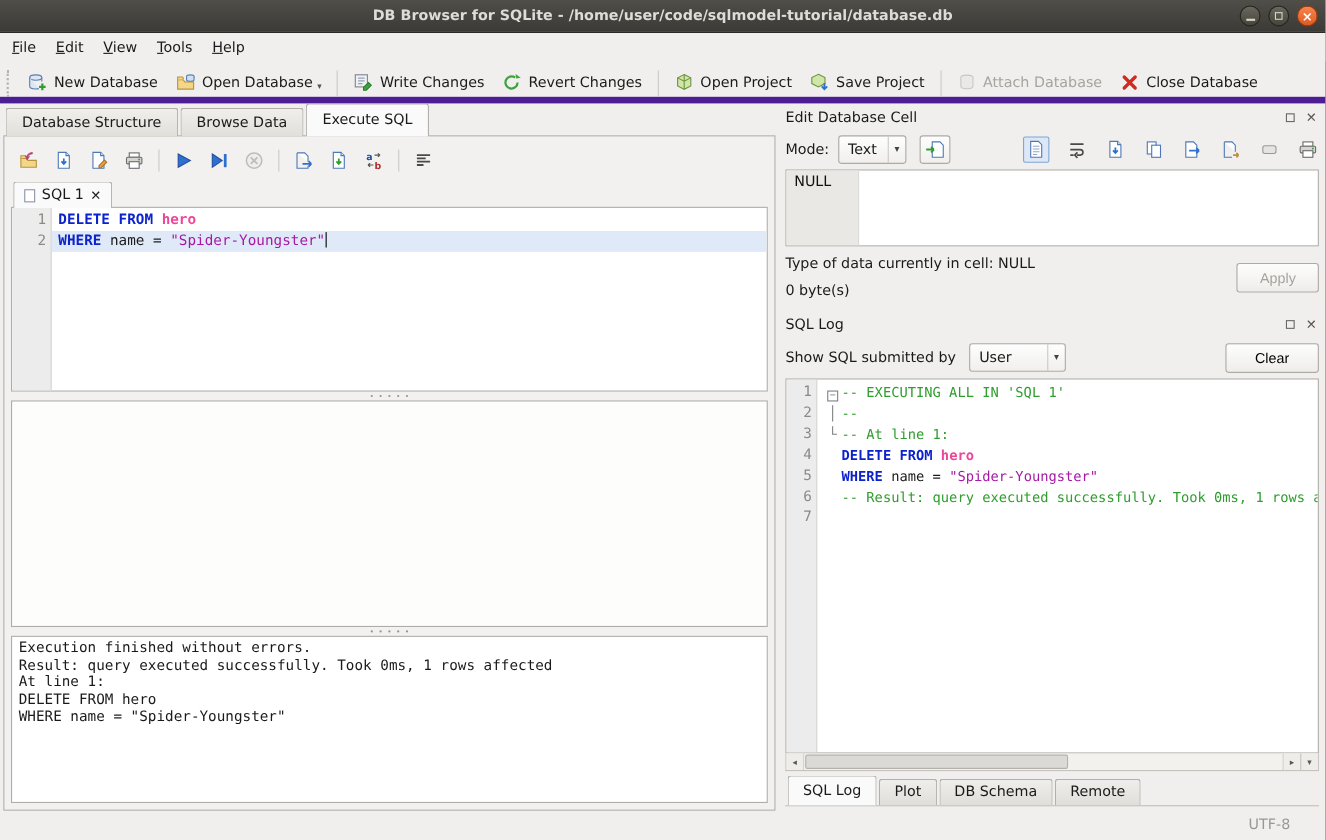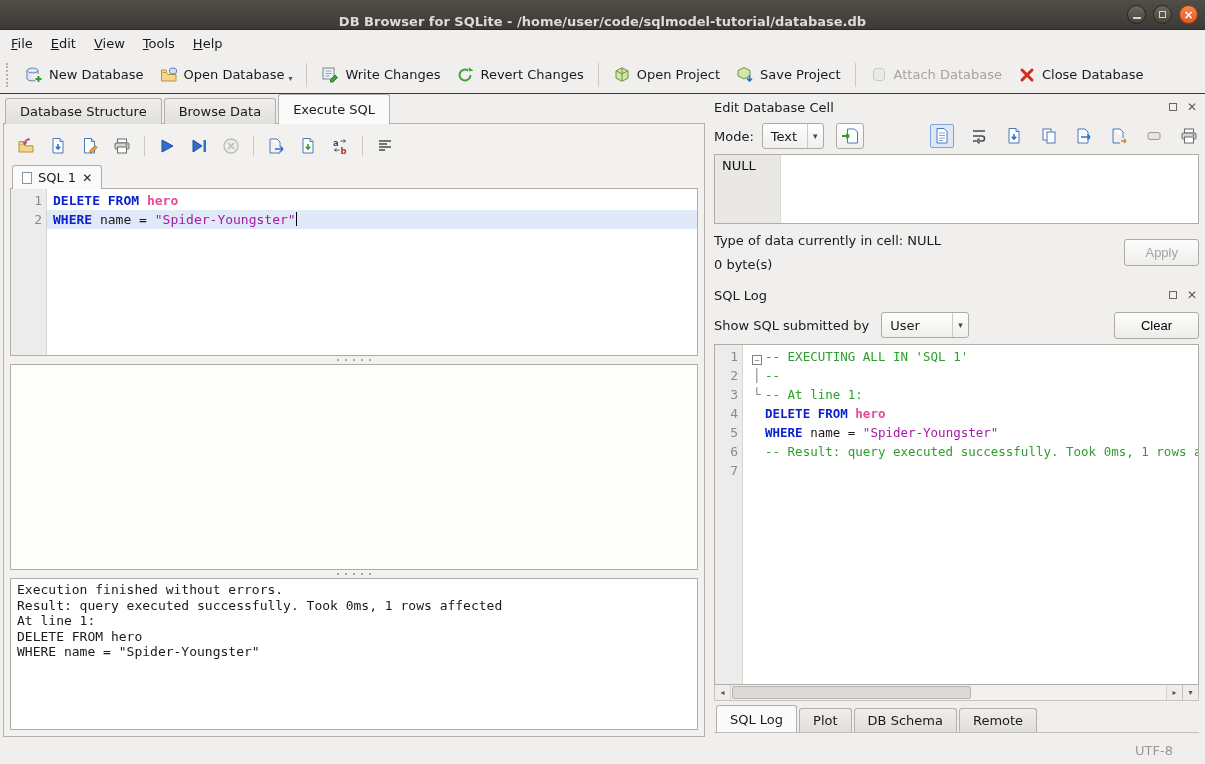--- a/index.html
+++ b/index.html
@@ -1,35 +1,35 @@
 <!DOCTYPE html>
 <html><head>
 <meta charset="utf-8">
 <style>
   *{box-sizing:border-box;margin:0;padding:0}
   html,body{width:1205px;height:764px;overflow:hidden}
   body{font-family:"DejaVu Sans","Liberation Sans",sans-serif;font-size:13px;color:#1a1a1a;background:#3a3935}
   .window{width:1205px;height:764px;display:flex;flex-direction:column;background:#f0efed}
 
   
-  .titlebar{height:30px;background:linear-gradient(#504e48,#3b3a36);border-bottom:1px solid #2a2925;display:flex;align-items:flex-end;position:relative;flex:none}
+  .titlebar{height:30px;background:linear-gradient(#504e48,#3b3a36);border-bottom:1px solid #2a2925;display:flex;align-items:center;position:relative;flex:none}
   .titlebar .title{flex:1;text-align:center;color:#dfdbd6;font-weight:bold;font-size:13px}
   .win-controls{position:absolute;right:7px;top:5px;display:flex;gap:7px}
   .win-btn{width:19px;height:19px;border-radius:50%;border:1px solid #27251f;background:linear-gradient(#6a675f,#474539);display:flex;align-items:center;justify-content:center;cursor:pointer}
   .win-btn .bar{width:8px;height:2px;background:#d8d4cd;margin-top:6px}
   .win-btn .box{width:7px;height:7px;border:1.5px solid #d8d4cd}
   .win-btn.close{background:linear-gradient(#f5874f,#e05a20);border-color:#9c3a0e;color:#fff;font-size:12px;font-weight:bold;line-height:1}
 
   
   .menubar{height:26px;display:flex;align-items:center;padding-left:2px;background:#f0efed;flex:none}
   .menu-item{display:inline-block;padding:4px 9px;cursor:default}
   .menu-item::first-letter{text-decoration:underline}
 
   
-  .toolbar{height:38px;display:flex;align-items:center;padding:0 4px;border-bottom:1px solid #4c1d95;flex:none}
+  .toolbar{height:38px;display:flex;align-items:flex-end;padding:0 4px;border-bottom:6px solid #4c1d95;flex:none}
   .tb-handle{width:5px;height:24px;border-left:2px dotted #b5b2ac;margin:0 6px 0 2px}
   .tb-btn{display:flex;align-items:center;gap:6px;padding:4px 8px;border-radius:3px;cursor:default;white-space:nowrap}
   .tb-btn.disabled{color:#a7a49f}
   .tb-btn.disabled .ic{opacity:.45;filter:grayscale(1)}
   .tb-sep{width:1px;height:24px;background:#ccc9c4;margin:0 6px}
   .ic{width:18px;height:18px;display:inline-flex}
   .ic svg{width:100%;height:100%}
   .split-arrow{font-size:8px;color:#555;align-self:flex-end;margin:0 0 1px -2px}
 
   

